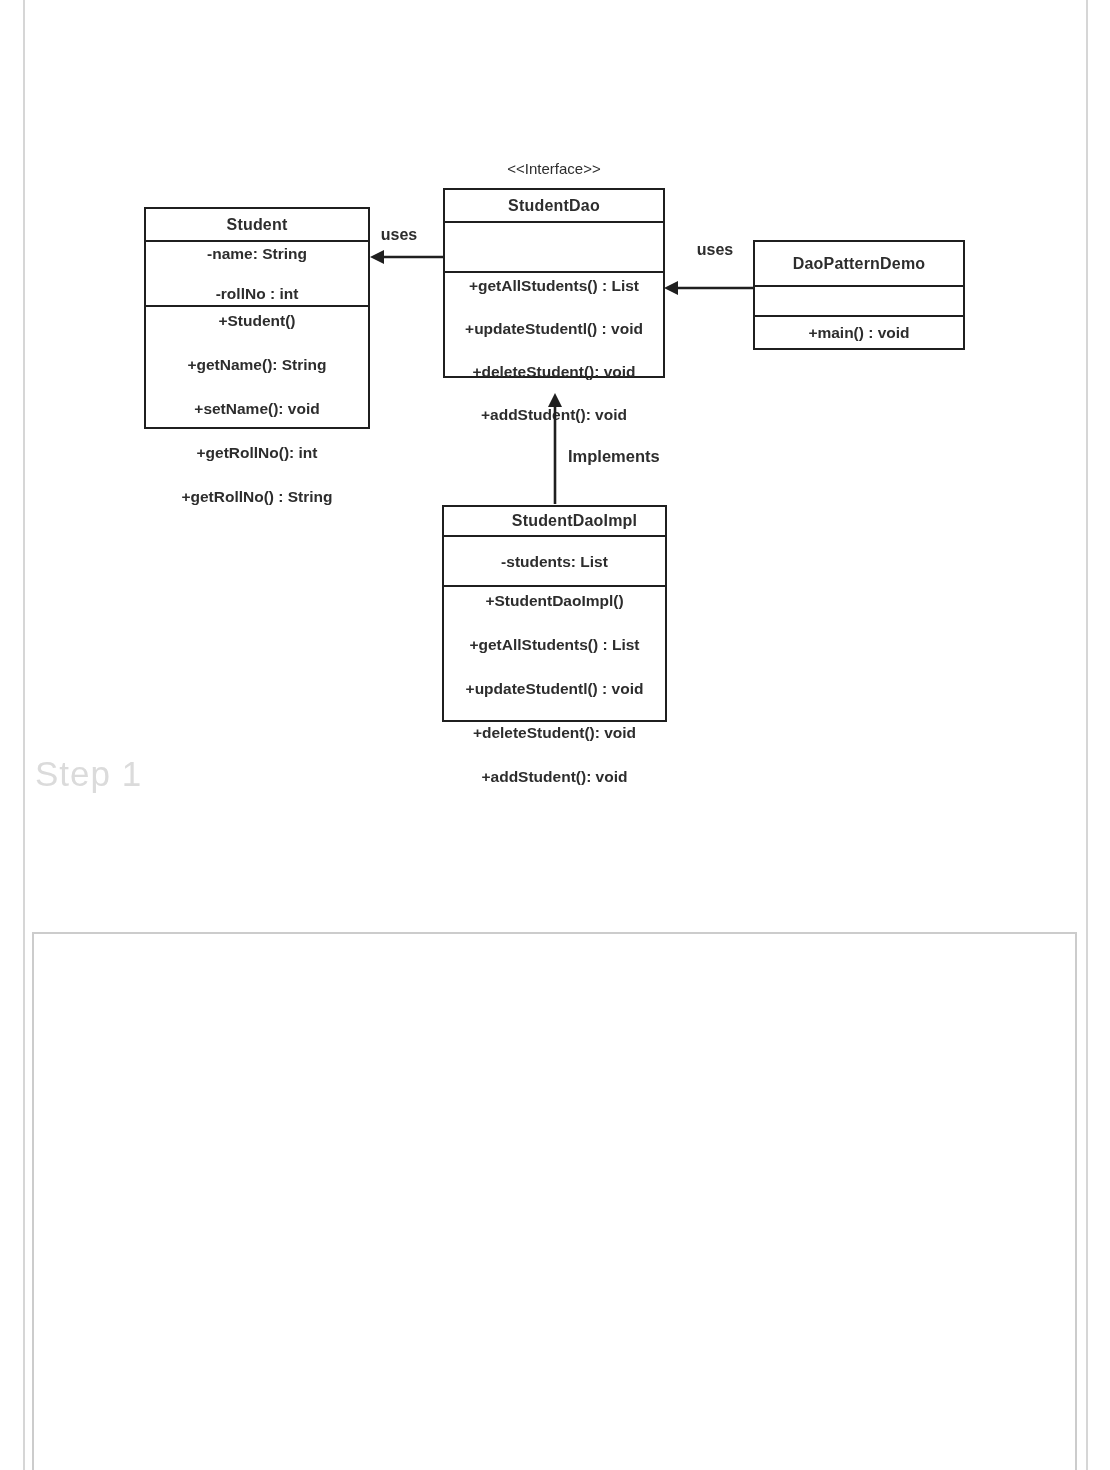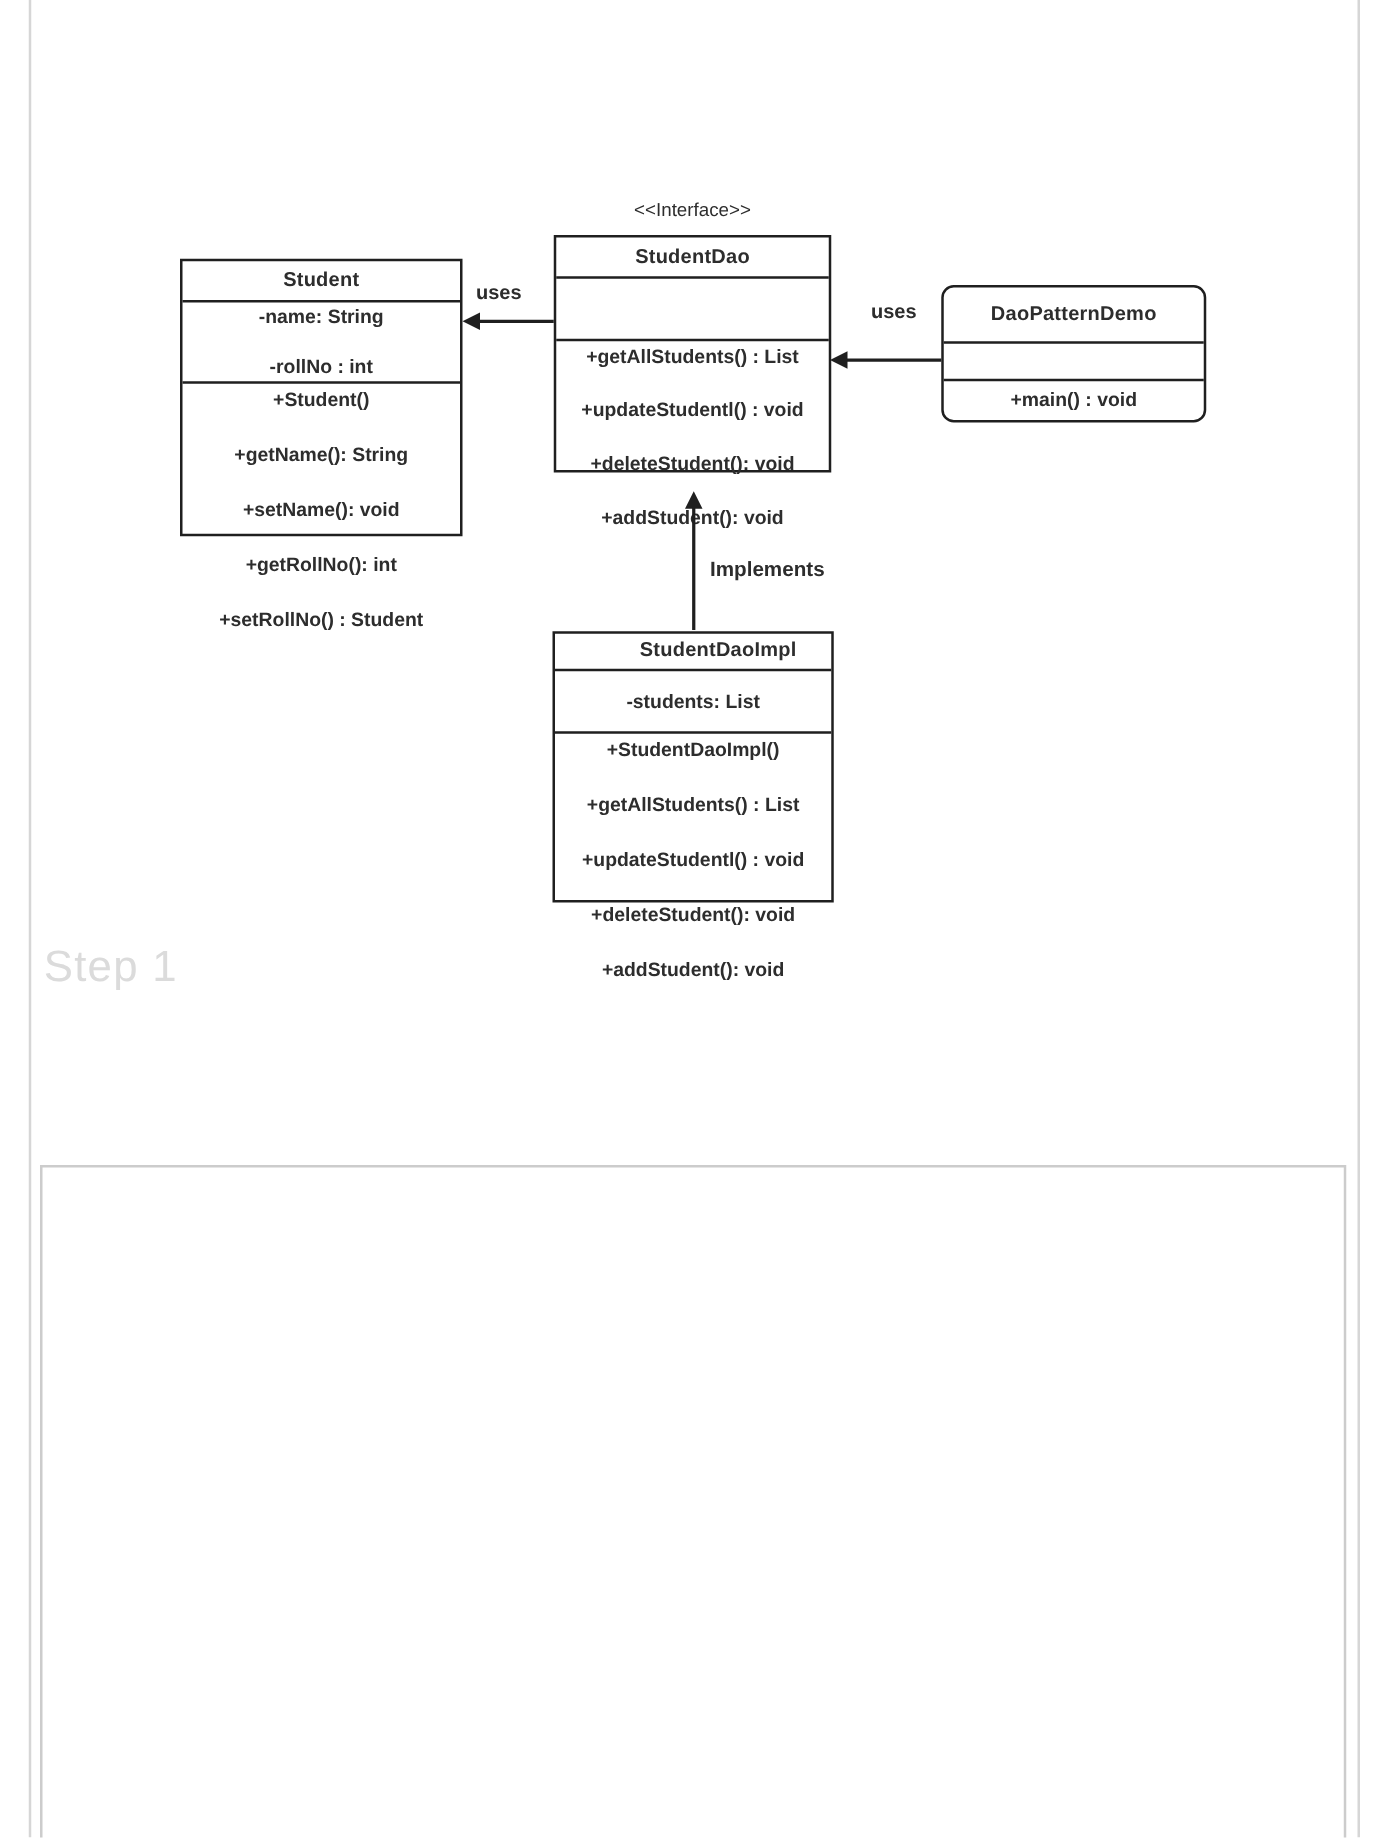--- a/index.html
+++ b/index.html
@@ -29,21 +29,21 @@
   .box-student .uml-title { flex:0 0 31px; }
   .box-student .attrs { flex:0 0 48px; }
   .box-student .methods { flex:1; }
 
   .box-dao { left:443px; top:188px; width:222px; height:190px; }
   .box-dao .uml-title { flex:0 0 31px; }
   .box-dao .attrs { flex:0 0 50px; }
   .box-dao .methods { flex:1; }
   .box-dao .member-line { line-height:26px; }
 
-  .box-demo { left:753px; top:228px; width:212px; height:110px;border-radius:10px; }
+  .box-demo { left:753px; top:240px; width:212px; height:110px; }
   .box-demo .uml-title { flex:0 0 43px; }
   .box-demo .attrs { flex:0 0 30px; }
   .box-demo .methods { flex:1; }
 
   .box-impl { left:442px; top:505px; width:225px; height:217px; }
   .box-impl .uml-title { flex:0 0 28px;padding-left:40px; }
   .box-impl .attrs { flex:0 0 50px; }
   .box-impl .methods { flex:1; }
 
   .stereotype { position:absolute; left:443px; top:160px; width:222px;
@@ -77,21 +77,21 @@
     <div class="uml-title">Student</div>
     <div class="uml-section attrs">
         <div class="member-line">-name: String</div>
         <div class="member-line">-rollNo : int</div>
       </div>
     <div class="uml-section methods">
         <div class="member-line">+Student()</div>
         <div class="member-line">+getName(): String</div>
         <div class="member-line">+setName(): void</div>
         <div class="member-line">+getRollNo(): int</div>
-        <div class="member-line">+setRollNo() : Student</div>
+        <div class="member-line">+getRollNo() : String</div>
       </div>
   </div>
 
   <div class="uml-box box-dao">
     <div class="uml-title">StudentDao</div>
     <div class="uml-section attrs"></div>
     <div class="uml-section methods">
         <div class="member-line">+getAllStudents() : List</div>
         <div class="member-line">+updateStudentl() : void</div>
         <div class="member-line">+deleteStudent(): void</div>

